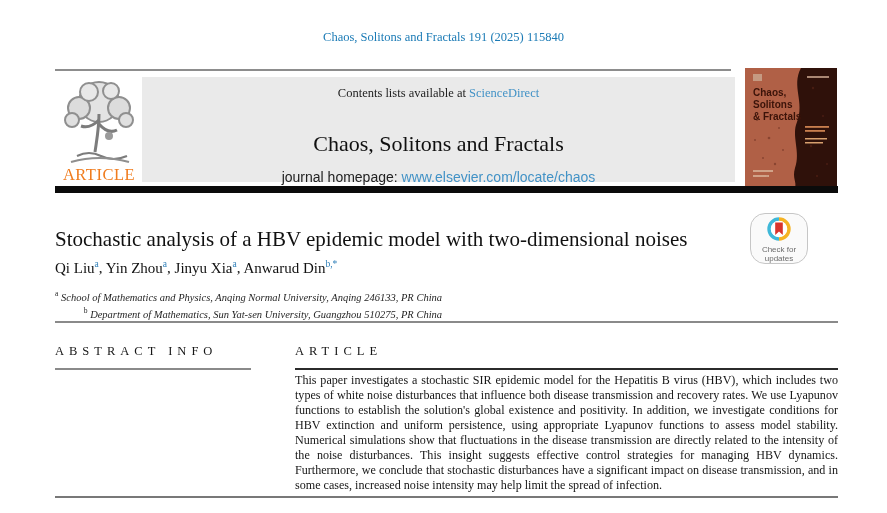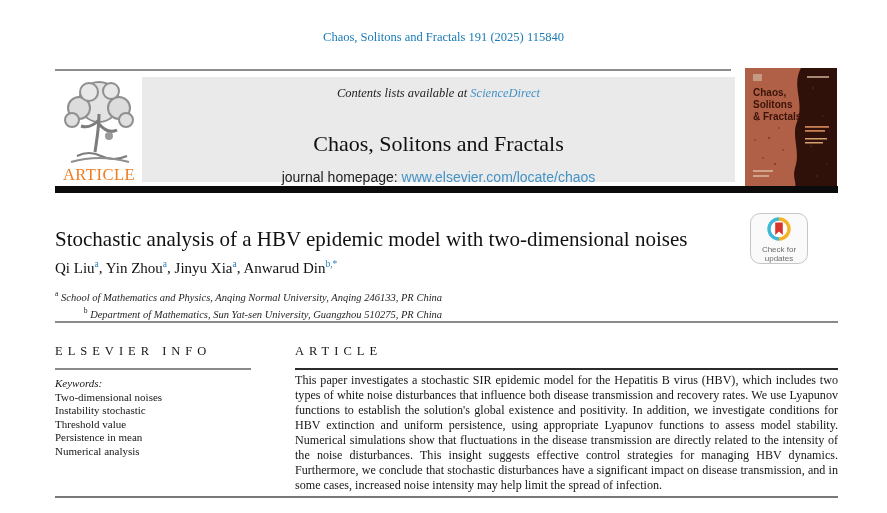--- a/index.html
+++ b/index.html
@@ -10,37 +10,37 @@
   
   #citation{top:30px;left:0;width:887px;text-align:center;font-size:12.5px;color:#1a7ab5;font-family:Liberation Serif, serif;}
 
   
   #top-rule{top:69px;left:55px;width:676px;height:2px;background:#8d8d8d;}
   #logo-block{top:76px;left:57px;width:84px;height:114px;text-align:center;}
   #logo-tree{width:84px;height:90px;display:block;}
   #logo-word{font-size:16.5px;color:#f07c1e;letter-spacing:.5px;line-height:18px;}
 
   #journal-box{top:77px;left:142px;width:593px;height:105px;background:#eaeaea;text-align:center;}
-  #contents-line{margin-top:9px;font-size:12.5px;color:#222;font-style:italic;}
+  #contents-line{margin-top:9px;font-size:12.5px;color:#222;}
   #contents-line a, .bluelink{color:#4292c6;text-decoration:none;}
   #journal-title{margin-top:30px;font-size:22px;color:#101010;}
   #homepage-line{margin-top:12px;font-size:14px;color:#222;
                  font-family:"Liberation Sans", sans-serif;}
 
   #cover-thumb{top:68px;left:745px;width:92px;height:120px;box-shadow:0 0 0 1px #9b6450 inset;}
   #black-bar{top:186px;left:55px;width:783px;height:7px;background:#0b0b0b;}
 
   
   #article-title{top:227px;left:55px;width:690px;font-size:21px;color:#111;}
   #authors{top:259px;left:55px;font-size:15px;color:#111;}
   #authors sup{font-size:9.5px;color:#2e7fb8;}
   #affiliations{top:287px;left:55px;font-size:10.5px;font-style:italic;line-height:13px;color:#1f1f1f;text-align:right;}
   #affiliations sup{font-size:7.5px;font-style:normal;}
 
-  #check-badge{top:213px;left:750px;width:56px;height:49px;border:1px solid #c6c6c6;border-radius:10px;
+  #check-badge{top:213px;left:750px;width:56px;height:49px;border:1px solid #c6c6c6;border-radius:15px;
                background:#fafafa;text-align:center;}
   #check-badge .cb-text{font-family:"Liberation Sans", sans-serif;font-size:8px;color:#6b6b6b;line-height:9px;}
 
   #rule-affil{top:321px;left:55px;width:783px;height:2px;background:#8a8a8a;}
 
   
   .section-head{font-size:12.5px;letter-spacing:5px;color:#161616;}
   #info-head{top:344px;left:55px;}
   #abs-head{top:344px;left:295px;}
   #info-rule{top:368px;left:55px;width:196px;height:2px;background:#8a8a8a;}
@@ -155,29 +155,21 @@
       <path d="M8.2,5.5 h7.6 v12.5 l-3.8,-3.4 l-3.8,3.4 z" fill="#d9342b"></path>
     </svg>
     <div class="cb-text">
       <div>Check for</div>
       <div>updates</div>
     </div>
   </div>
 
   <div id="rule-affil" class="abs"></div>
 
-  <div id="info-head" class="abs section-head">ELSEVIER INFO</div>
+  <div id="info-head" class="abs section-head">ABSTRACT INFO</div>
   <div id="info-rule" class="abs"></div>
-  <div id="keywords" class="abs">
-    <div id="kw-label">Keywords:</div>
-    <div>Two-dimensional noises</div>
-    <div>Instability stochastic</div>
-    <div>Threshold value</div>
-    <div>Persistence in mean</div>
-    <div>Numerical analysis</div>
-  </div>
 
   <div id="abs-head" class="abs section-head">ARTICLE</div>
   <div id="abs-rule" class="abs"></div>
   <div id="abstract-text" class="abs">This paper investigates a stochastic SIR epidemic model for the Hepatitis B virus (HBV), which includes two types of white noise disturbances that influence both disease transmission and recovery rates. We use Lyapunov functions to establish the solution's global existence and positivity. In addition, we investigate conditions for HBV extinction and uniform persistence, using appropriate Lyapunov functions to assess model stability. Numerical simulations show that fluctuations in the disease transmission are directly related to the intensity of the noise disturbances. This insight suggests effective control strategies for managing HBV dynamics. Furthermore, we conclude that stochastic disturbances have a significant impact on disease transmission, and in some cases, increased noise intensity may help limit the spread of infection.</div>
 
   <div id="bottom-rule" class="abs"></div>
 </div>
 
 </body></html>

